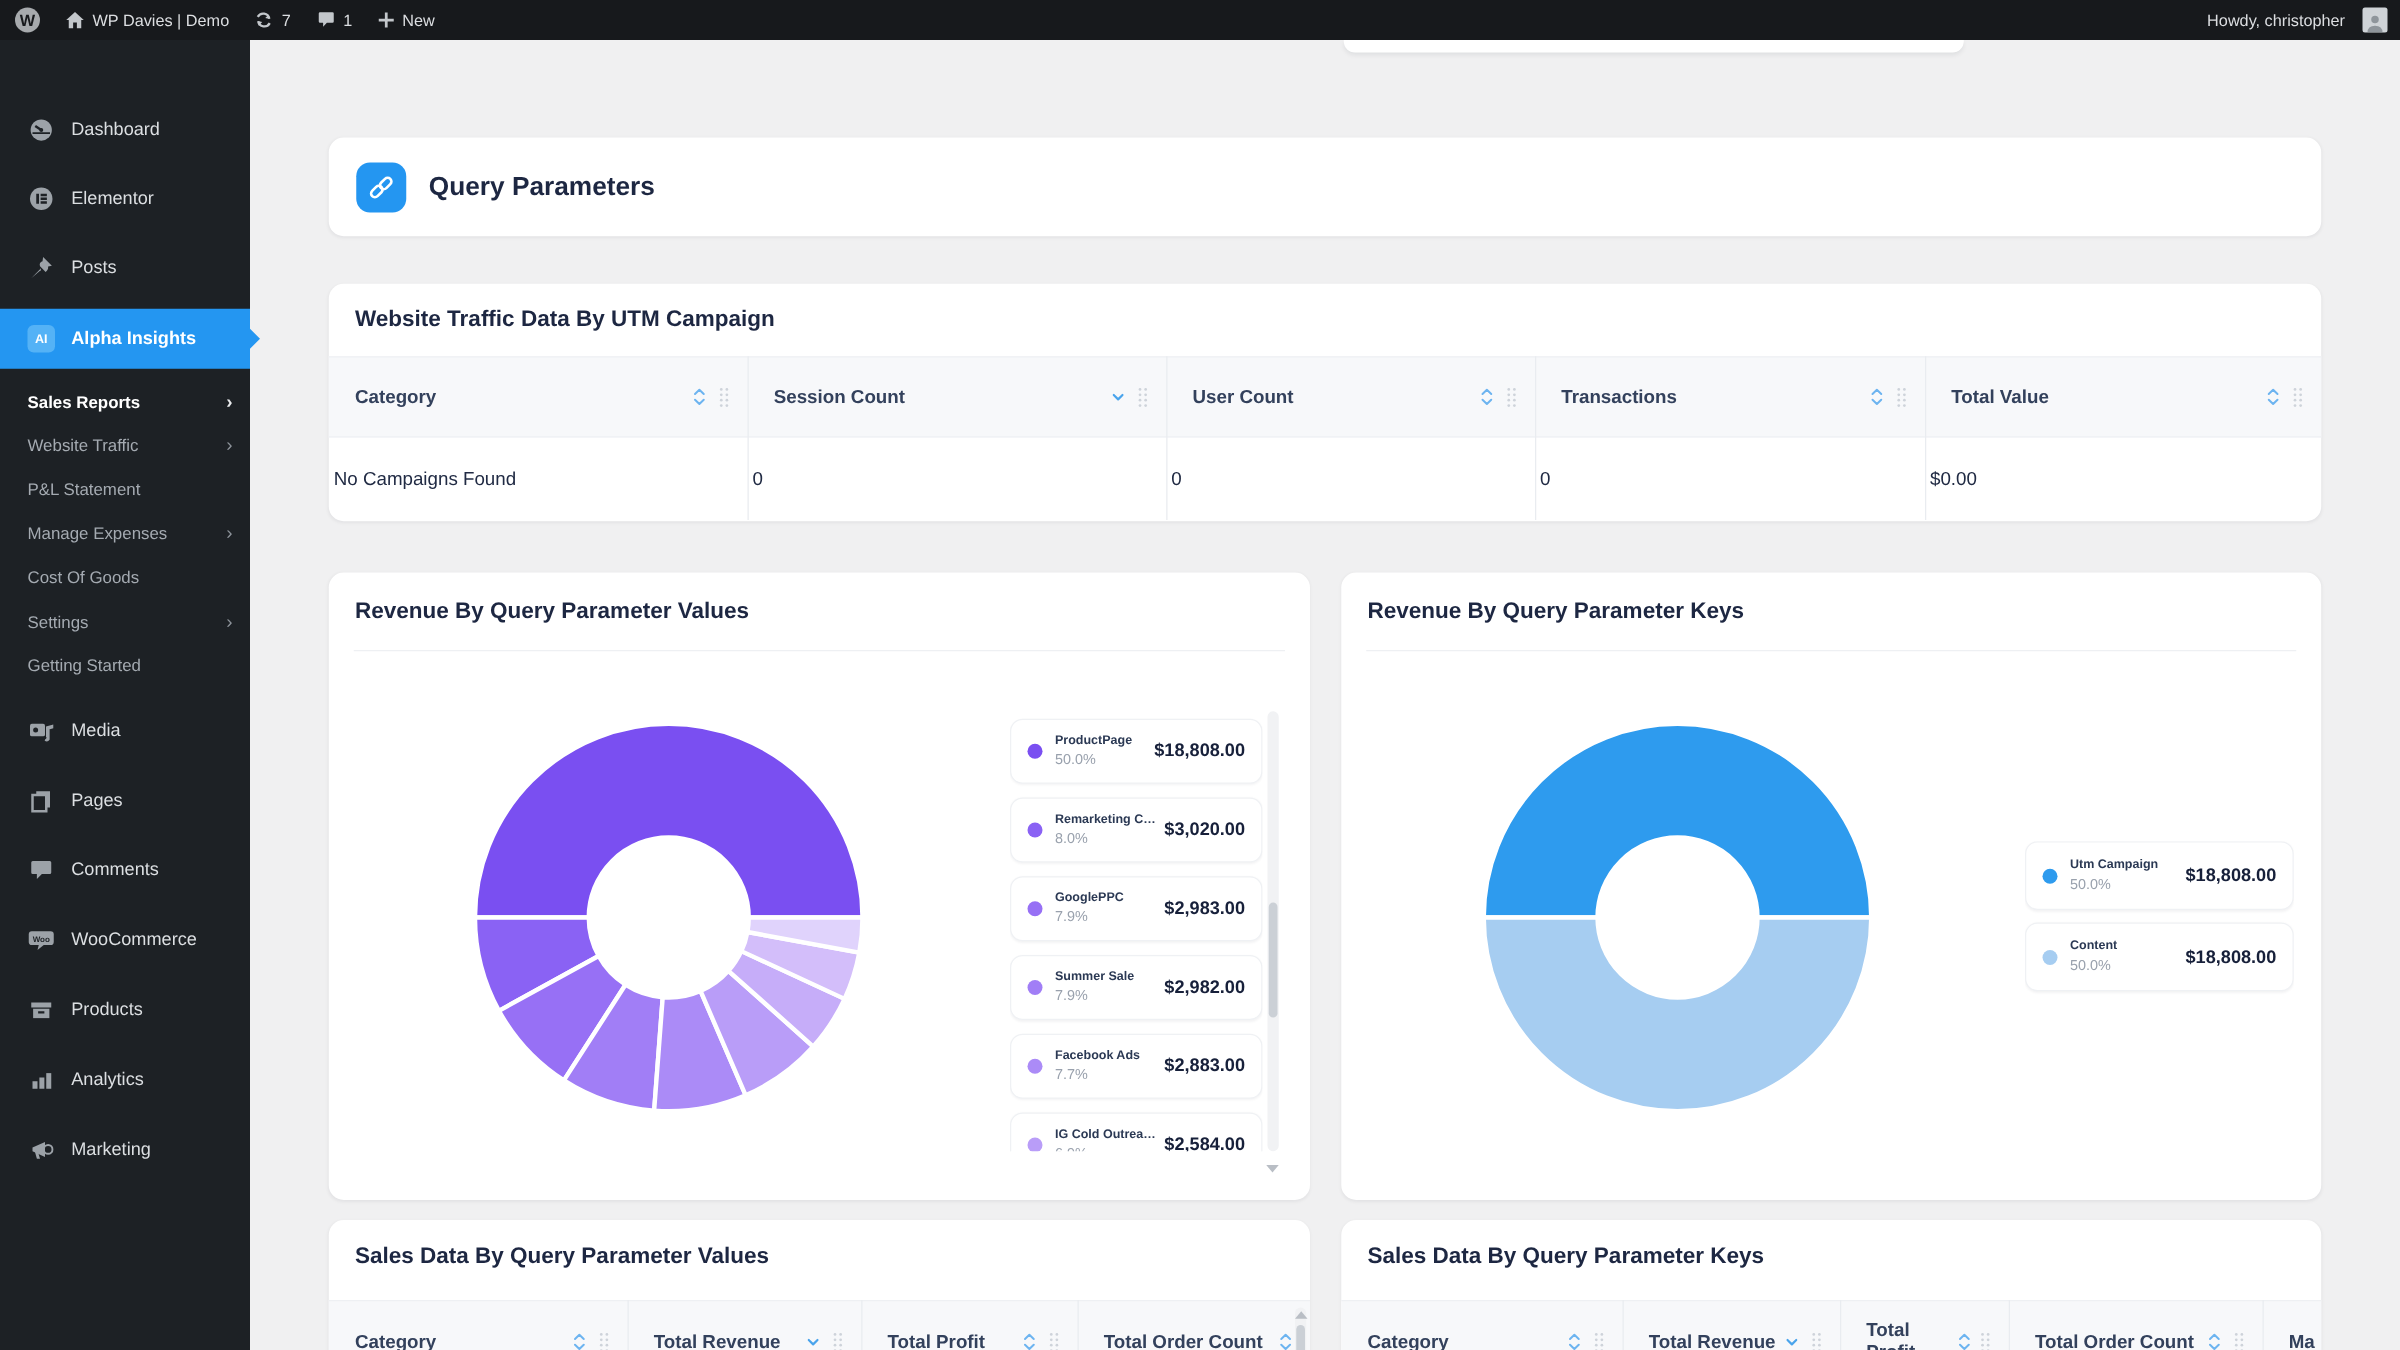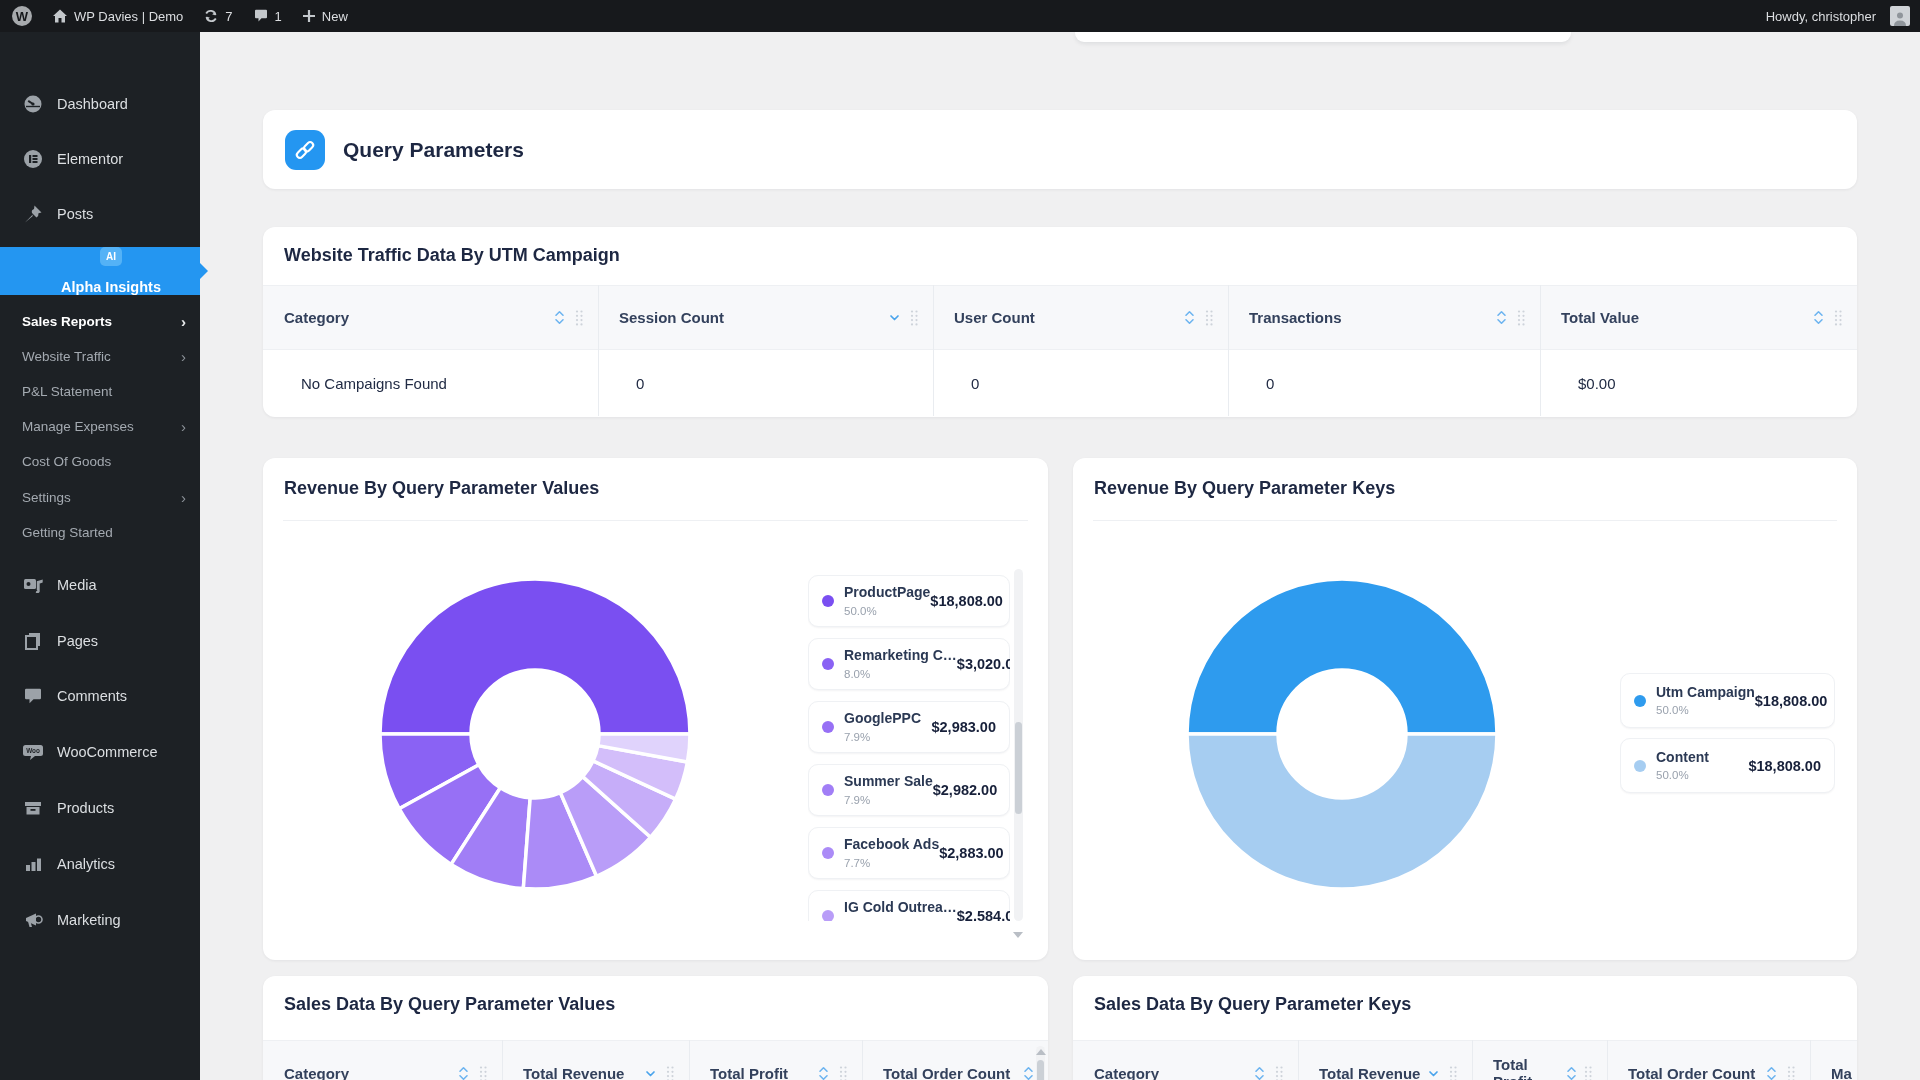--- a/index.html
+++ b/index.html
@@ -42,34 +42,34 @@
   .page-title-card { left:63px; top:46px; width:1594px; height:79px; display:flex; align-items:center; padding-left:22px; }
   .link-badge { width:40px; height:40px; border-radius:11px; background:#2496f1; display:flex;
     align-items:center; justify-content:center; }
   .page-title { margin-left:18px; font-size:21px; font-weight:bold; color:#1d2742; }
 
   .tbl-title { position:absolute; left:21px; top:18px; font-size:18px; font-weight:bold; color:#1d2742; }
   .thead { position:absolute; left:0; width:100%; background:#f7f8fa; border-top:1px solid #eef0f3; border-bottom:1px solid #eef0f3; }
   .th { position:absolute; top:0; height:100%; display:flex; align-items:center; padding:0 14px 0 21px;
     font-size:15px; font-weight:bold; color:#33415c; }
   .th .icons { margin-left:auto; display:flex; align-items:center; gap:9px; }
-  .td { position:absolute; top:0; height:100%; display:flex; align-items:center; padding-left:38px;
+  .td { position:absolute; top:0; height:100%; display:flex; align-items:center; padding-left:4px;
     font-size:15px; color:#212b44; }
   .colsep { position:absolute; width:1px; background:#e9ecf0; }
 
   
   .chart-title { position:absolute; left:21px; top:20px; font-size:18px; font-weight:bold; color:#1d2742; }
   .chart-divider { position:absolute; left:20px; right:20px; top:62px; height:1px; background:#eef0f3; }
 
   .legend-wrap { position:absolute; overflow:hidden; }
   .legend-item { position:absolute; left:0; width:100%; background:#fff; border:1px solid #eff1f4;
     border-radius:10px; box-shadow:0 1px 2px rgba(16,24,40,.05); display:flex; align-items:center; padding:0 13px; }
   .legend-dot { width:12px; height:12px; border-radius:50%; flex:0 0 12px; }
   .legend-text { margin-left:10px; line-height:1.25; }
-  .legend-name { font-size:14px; font-weight:bold; color:#2b3954; white-space:nowrap; }
+  .legend-name { font-size:10px; font-weight:bold; color:#2b3954; white-space:nowrap; }
   .legend-pct { font-size:11.5px; color:#99a1ad; margin-top:2px; }
   .legend-val { margin-left:auto; font-size:14.5px; font-weight:bold; color:#17203a; white-space:nowrap; }
 
   .vscroll-track { position:absolute; width:9px; background:#f1f2f4; border-radius:5px; }
   .vscroll-thumb { position:absolute; width:7px; left:1px; background:#cbd0d6; border-radius:4px; }
   .scroll-arrow { position:absolute; width:0; height:0; }
   .arrow-down { border-left:5px solid transparent; border-right:5px solid transparent; border-top:6px solid #b9bec5; }
   .arrow-up { border-left:5px solid transparent; border-right:5px solid transparent; border-bottom:6px solid #b9bec5; }
 </style>
 </head>
@@ -149,21 +149,21 @@
           <circle cx="10" cy="10" r="9" fill="#9ca2a8"></circle>
       <rect x="6" y="6" width="2.2" height="8" fill="#1d2125"></rect>
       <rect x="9.5" y="6" width="5" height="2" fill="#1d2125"></rect>
       <rect x="9.5" y="9" width="5" height="2" fill="#1d2125"></rect>
       <rect x="9.5" y="12" width="5" height="2" fill="#1d2125"></rect>
         </svg>
     </span>
     <span>Elementor</span>
   </div>
 
-  <div class="menu-item menu-active" style="top:215px; height:48px;flex-direction:column;">
+  <div class="menu-item menu-active" style="top:215px; height:48px;">
     <span class="ai-badge">AI</span>
     <span>Alpha Insights</span>
   </div>
 
   <div class="submenu-item current" style="top:272px;">
     <span>Sales Reports</span>
     <span class="sub-chev" style="color:#e8eaec;">›</span>
   </div>
   <div class="submenu-item" style="top:307px;">
     <span>Website Traffic</span>

